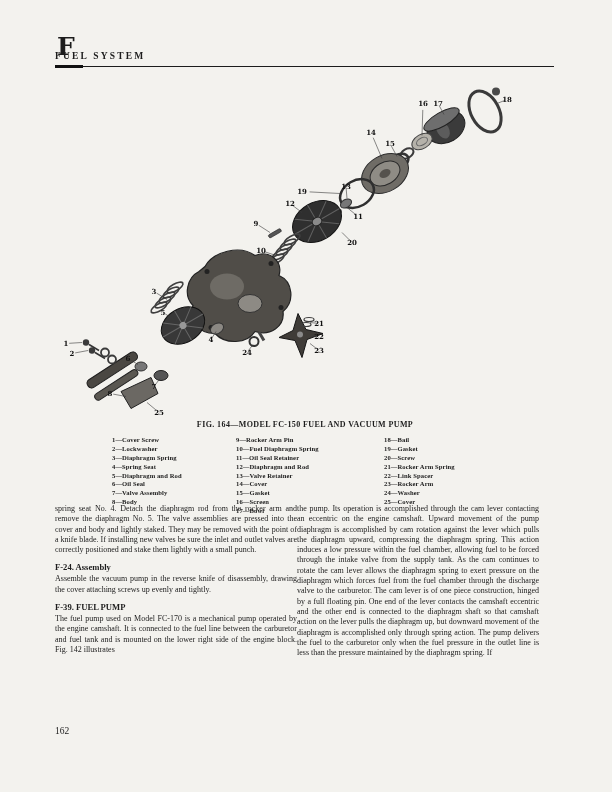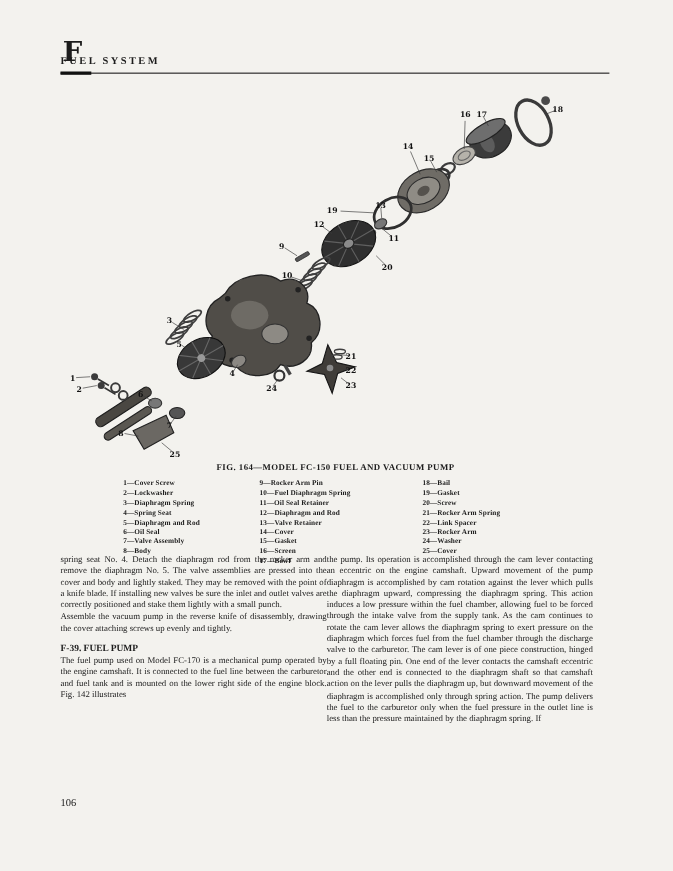--- a/index.html
+++ b/index.html
@@ -255,24 +255,25 @@
         <li>22—Link Spacer</li>
         <li>23—Rocker Arm</li>
         <li>24—Washer</li>
         <li>25—Cover</li>
       </ul>
   </div>
 
   <div class="columns">
     <div class="col">
       <p>spring seat No. 4. Detach the diaphragm rod from the rocker arm and remove the diaphragm No. 5. The valve assemblies are pressed into the cover and body and lightly staked. They may be removed with the point of a knife blade. If installing new valves be sure the inlet and outlet valves are correctly positioned and stake them lightly with a small punch.</p>
+      <h3>F-24. Assembly</h3>
       <p>Assemble the vacuum pump in the reverse knife of disassembly, drawing the cover attaching screws up evenly and tightly.</p>
       <h3>F-39. FUEL PUMP</h3>
       <p>The fuel pump used on Model FC-170 is a mechanical pump operated by the engine camshaft. It is connected to the fuel line between the carburetor and fuel tank and is mounted on the lower right side of the engine block. Fig. 142 illustrates</p>
     </div>
     <div class="col">
       <p>the pump. Its operation is accomplished through the cam lever contacting an eccentric on the engine camshaft. Upward movement of the pump diaphragm is accomplished by cam rotation against the lever which pulls the diaphragm upward, compressing the diaphragm spring. This action induces a low pressure within the fuel chamber, allowing fuel to be forced through the intake valve from the supply tank. As the cam continues to rotate the cam lever allows the diaphragm spring to exert pressure on the diaphragm which forces fuel from the fuel chamber through the discharge valve to the carburetor. The cam lever is of one piece construction, hinged by a full floating pin. One end of the lever contacts the camshaft eccentric and the other end is connected to the diaphragm shaft so that camshaft action on the lever pulls the diaphragm up, but downward movement of the diaphragm is accomplished only through spring action. The pump delivers the fuel to the carburetor only when the fuel pressure in the outlet line is less than the pressure maintained by the diaphragm spring. If</p>
     </div>
   </div>
 
-  <div class="page-number">106</div>
+  <div class="page-number">162</div>
 
 </div>
 
 </body></html>

